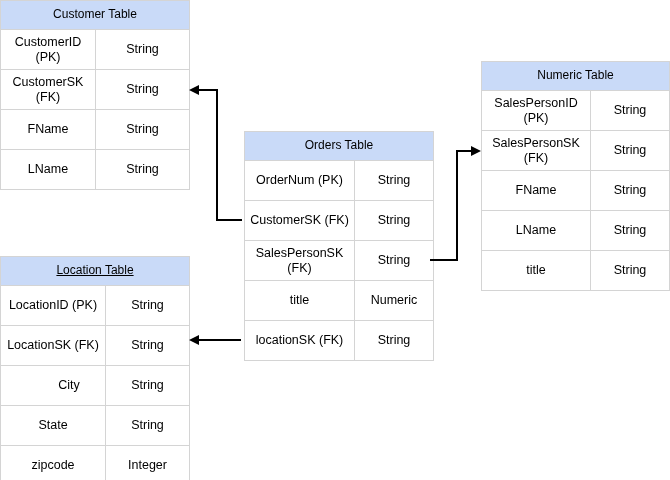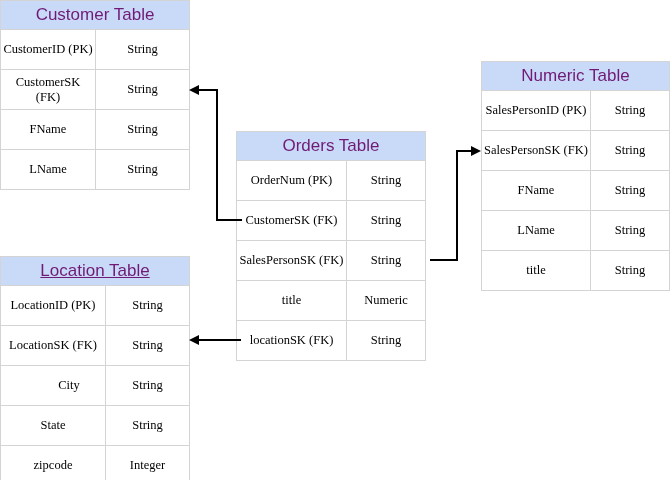--- a/index.html
+++ b/index.html
@@ -25,32 +25,31 @@
   .table-box {
     position: absolute;
     box-sizing: border-box;
     background: #ffffff;
   }
   .tbl-header {
     box-sizing: border-box;
     background: #c9daf8;
     border: 1px solid #d4d4d4;
     text-align: center;
-    font-size: 17px;
-    color: #701a75;
+    font-size: 12px;
+    color: #000000;
     display: flex;
     align-items: center;
     justify-content: center;
     line-height: 1.15;
   }
   .tbl-row {
     box-sizing: border-box;
     display: flex;
     width: 100%;
-    font-family: Liberation Serif, serif;
   }
   .cell {
     box-sizing: border-box;
     border: 1px solid #d4d4d4;
     border-top: none;
     display: flex;
     align-items: center;
     justify-content: center;
     text-align: center;
     font-size: 12.5px;
@@ -126,21 +125,21 @@
     <div class="tbl-row">
       <div class="cell name-cell" style="width:105px; height:40px;">State</div>
       <div class="cell" style="width:85px; height:40px;">String</div>
     </div>
     <div class="tbl-row">
       <div class="cell name-cell" style="width:105px; height:40px;">zipcode</div>
       <div class="cell" style="width:85px; height:40px;">Integer</div>
     </div>
   </div>
 
-  <div class="table-box" id="tbl-orders" style="left:236px; top:131px; width:190px;">
+  <div class="table-box" id="tbl-orders" style="left:244px; top:131px; width:190px;">
     <div class="tbl-header" style="height:30px;">Orders Table</div>
     <div class="tbl-row">
       <div class="cell name-cell" style="width:110px; height:40px;">OrderNum (PK)</div>
       <div class="cell" style="width:80px; height:40px;">String</div>
     </div>
     <div class="tbl-row">
       <div class="cell name-cell" style="width:110px; height:40px;">CustomerSK (FK)</div>
       <div class="cell" style="width:80px; height:40px;">String</div>
     </div>
     <div class="tbl-row">

